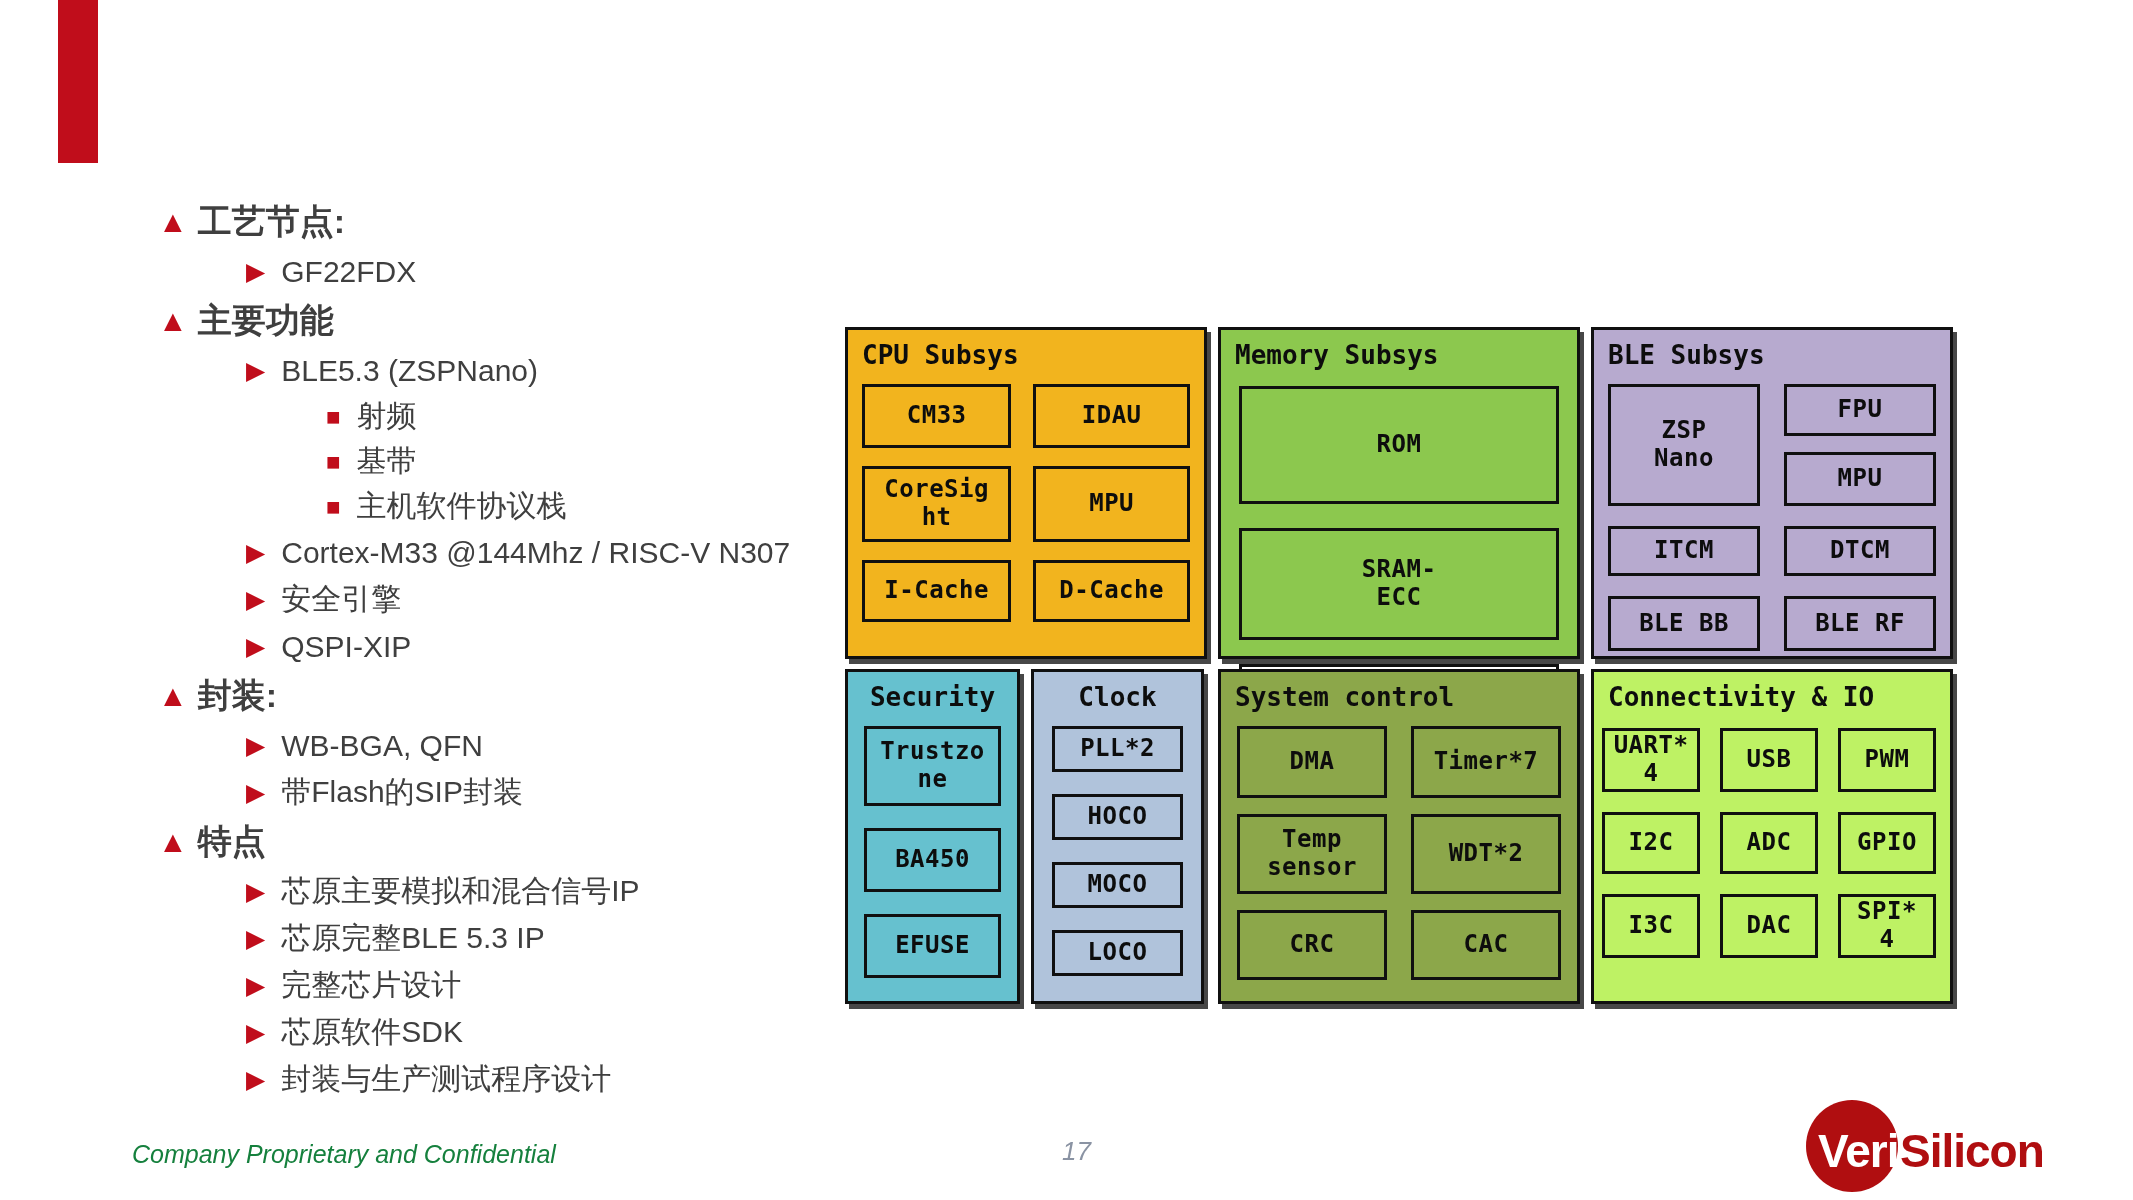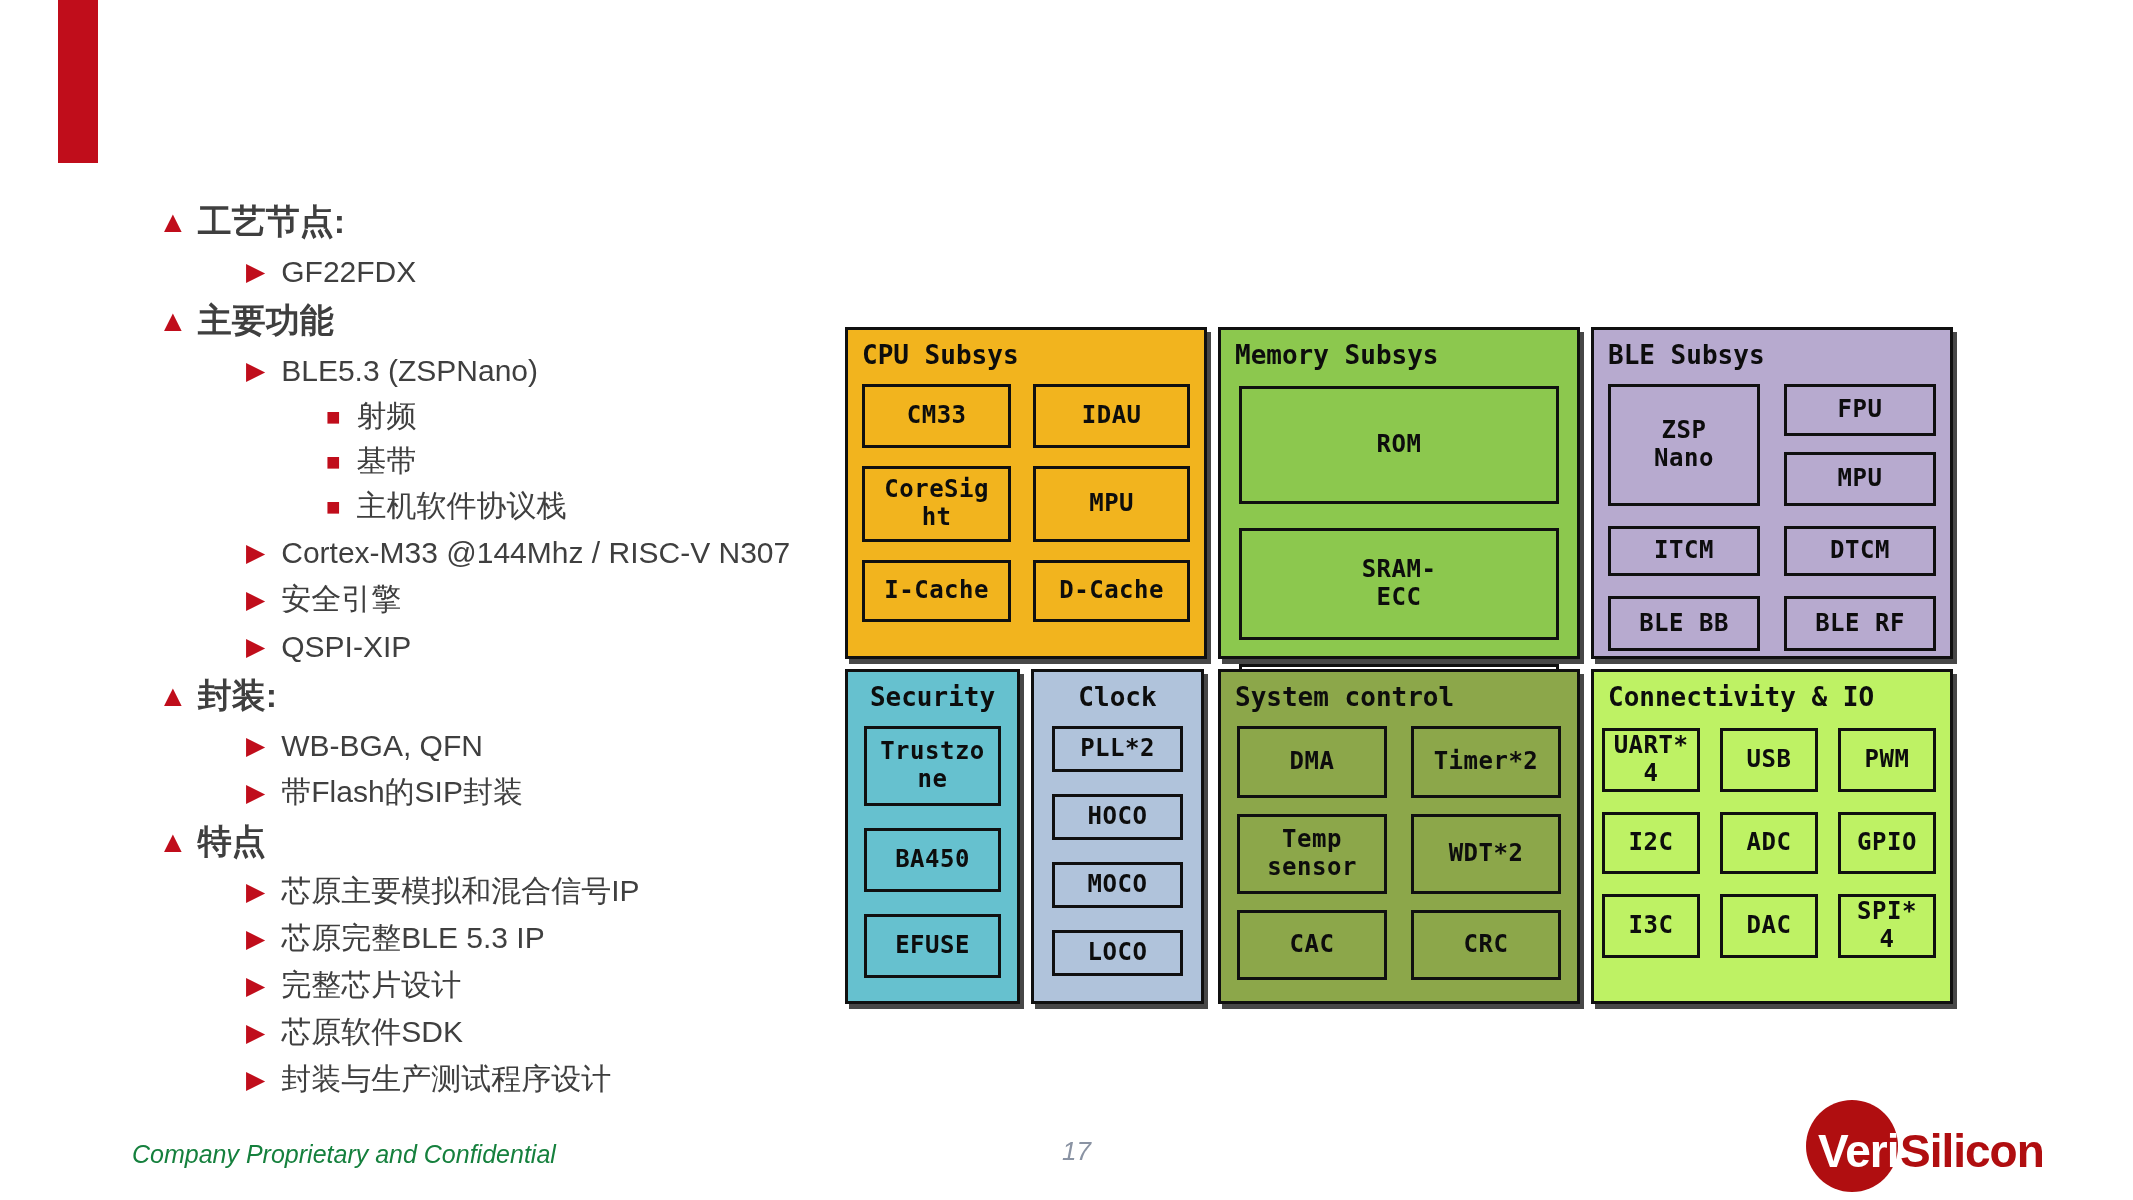--- a/index.html
+++ b/index.html
@@ -216,26 +216,26 @@
       <div class="box">HOCO</div>
       <div class="box">MOCO</div>
       <div class="box">LOCO</div>
     </div>
   </div>
 
   <div id="blk-sys" class="block" style="background-color: rgb(140, 167, 74);">
     <div class="blk-title">System control</div>
     <div class="boxes">
       <div class="box">DMA</div>
-      <div class="box">Timer*2</div>
+      <div class="box">Timer*7</div>
       <div class="box">Temp
 sensor</div>
       <div class="box">WDT*2</div>
+      <div class="box">CRC</div>
       <div class="box">CAC</div>
-      <div class="box">CRC</div>
     </div>
   </div>
 
   <div id="blk-con" class="block" style="background-color: #bef264;">
     <div class="blk-title">Connectivity &amp; IO</div>
     <div class="boxes">
       <div class="box">UART*
 4</div>
       <div class="box">USB</div>
       <div class="box">PWM</div>

